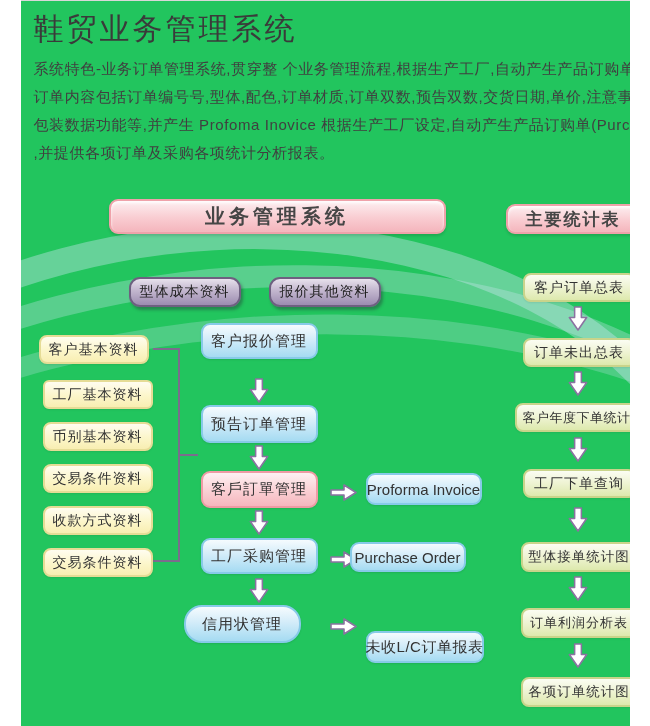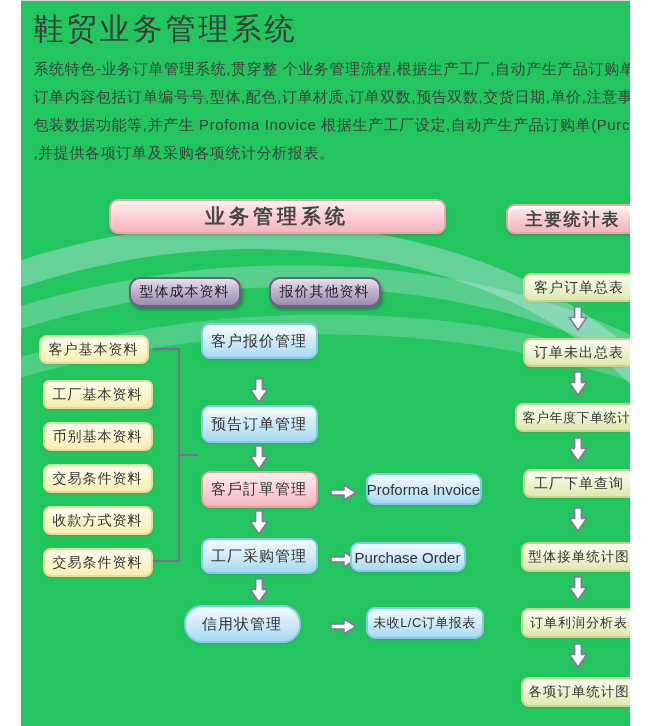--- a/index.html
+++ b/index.html
@@ -129,21 +129,21 @@
         <path d="M1 6 H14 V1 L26 8.5 L14 16 V11 H1 Z" fill="#fff" stroke="#8b72a1" stroke-width="1.6" stroke-linejoin="round"></path>
       </svg>
   </div>
   <div class="box blue en" style="left:329px;top:541px;width:116px;height:30px;">Purchase Order</div>
 
   <div class="arrow" style="left:309px;top:617px;">
     <svg width="27" height="17" viewBox="0 0 27 17">
         <path d="M1 6 H14 V1 L26 8.5 L14 16 V11 H1 Z" fill="#fff" stroke="#8b72a1" stroke-width="1.6" stroke-linejoin="round"></path>
       </svg>
   </div>
-  <div class="box blue" style="left:345px;top:606px;width:118px;height:32px;font-size:13px;letter-spacing:.5px;">未收L/C订单报表</div>
+  <div class="box blue" style="left:345px;top:630px;width:118px;height:32px;font-size:15px;letter-spacing:.5px;">未收L/C订单报表</div>
 
   <div class="box green" style="left:502px;top:272px;width:113px;height:29px;">客户订单总表</div>
   <div class="arrow" style="left:547px;top:305px;">
     <svg width="20" height="25" viewBox="0 0 20 26">
         <path d="M6.5 1 H13.5 V12 H19 L10 25 L1 12 H6.5 Z" fill="#fff" stroke="#8b72a1" stroke-width="1.6" stroke-linejoin="round"></path>
       </svg>
   </div>
   <div class="box green" style="left:502px;top:337px;width:113px;height:29px;">订单未出总表</div>
   <div class="arrow" style="left:547px;top:370px;">
     <svg width="20" height="25" viewBox="0 0 20 26">

